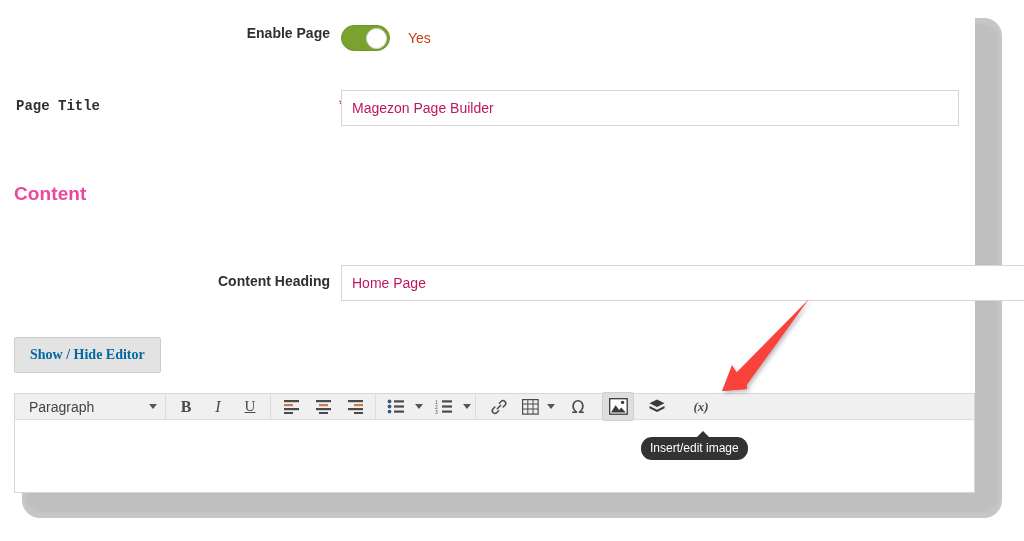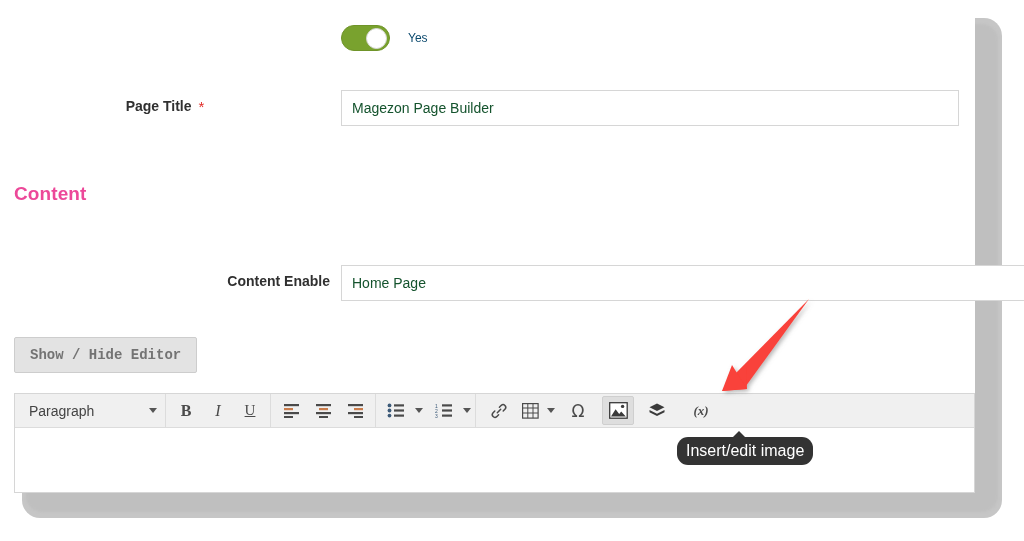--- a/index.html
+++ b/index.html
@@ -82,32 +82,32 @@
     left: 24px;
     width: 21px;
     height: 21px;
     border-radius: 50%;
     background: #ffffff;
     border: 1px solid #d9d9d9;
     box-sizing: border-box;
   }
   .toggle-text {
     margin-left: 18px;
-    font-size: 12px;
-    color: #0c4a6e;
+    font-size: 14px;
+    color: #c2410c;
   }
 
   
   .text-input {
     box-sizing: border-box;
     height: 36px;
     border: 1px solid #d6d6d6;
     background: #ffffff;
     font-size: 14px;
-    color: #14532d;
+    color: #be185d;
     padding: 0 10px;
     font-family: "Liberation Sans", sans-serif;
     outline: none;
   }
   .text-input::placeholder { color: #999; }
 
   
   .section-title {
     position: absolute;
     left: 14px;
@@ -124,39 +124,39 @@
     left: 14px;
     top: 337px;
     height: 36px;
     padding: 0 15px;
     box-sizing: border-box;
     background: #e3e3e3;
     border: 1px solid #cdcdcd;
     border-radius: 2px;
     font-size: 14px;
     font-weight: bold;
-    color: #737373;
+    color: #0369a1;
     cursor: pointer;
-    font-family: Liberation Mono, monospace;
+    font-family: Liberation Serif, serif;
     line-height: 34px;
   }
 
   
   .editor {
     position: absolute;
     left: 14px;
     top: 393px;
     width: 961px;
     height: 100px;
     border: 1px solid #d6d6d6;
     box-sizing: border-box;
     background: #ffffff;
   }
   .editor-toolbar {
-    height: 34px;
+    height: 26px;
     background: #f0f0f0;
     border-bottom: 1px solid #dcdcdc;
     display: flex;
     align-items: center;
     box-sizing: border-box;
   }
   .tb-group {
     display: flex;
     align-items: center;
     height: 100%;
@@ -218,26 +218,25 @@
 
   .editor-body { background: #ffffff; height: 59px; }
 
   
   .tooltip {
     position: absolute;
     left: 641px;
     top: 437px;
     background: #333333;
     color: #ffffff;
-    font-size: 16px;
+    font-size: 12px;
     padding: 5px 9px;
     border-radius: 11px;
     white-space: nowrap;
     line-height: 1.1;
-    margin-left: 36px;
   }
   .tooltip .arrow {
     position: absolute;
     top: -6px;
     left: 56px;
     width: 0; height: 0;
     border-left: 6px solid transparent;
     border-right: 6px solid transparent;
     border-bottom: 6px solid #333333;
   }
@@ -255,37 +254,40 @@
 </head>
 <body>
 
 <div id="screen">
 
   <div class="panel-shadow"></div>
   <div class="panel-shadow-inner"></div>
 
   <div class="panel">
 
+    <div class="field-row" style="left:0px; top:25px; width:330px; justify-content:flex-end;">
+      <span class="field-label">Enable Page</span>
+    </div>
     <div class="field-row" style="left:341px; top:25px;">
       <div class="toggle">
         <div class="knob"></div>
       </div>
       <span class="toggle-text">Yes</span>
     </div>
 
-    <div class="field-row" style="left:0px; top:98px; width:330px; justify-content:center;">
+    <div class="field-row" style="left:16px; top:98px; width:330px; justify-content:space-between;font-family:Liberation Mono, monospace;">
       <span class="field-label">Page Title</span>
       <span class="req-star">*</span>
     </div>
     <input class="text-input" style="left: 341px; top: 90px; width: 618px; position: absolute;" value="Magezon Page Builder">
 
     <div class="section-title">Content</div>
 
     <div class="field-row" style="left:0px; top:273px; width:330px; justify-content:flex-end;">
-      <span class="field-label">Content Enable</span>
+      <span class="field-label">Content Heading</span>
     </div>
     <input class="text-input" style="left: 341px; top: 265px; width: 715px; position: absolute;" value="Home Page">
 
     <button class="btn-secondary">Show / Hide Editor</button>
 
     <div class="editor">
       <div class="editor-toolbar">
 
         <div class="tb-group">
           <div class="tb-select">

